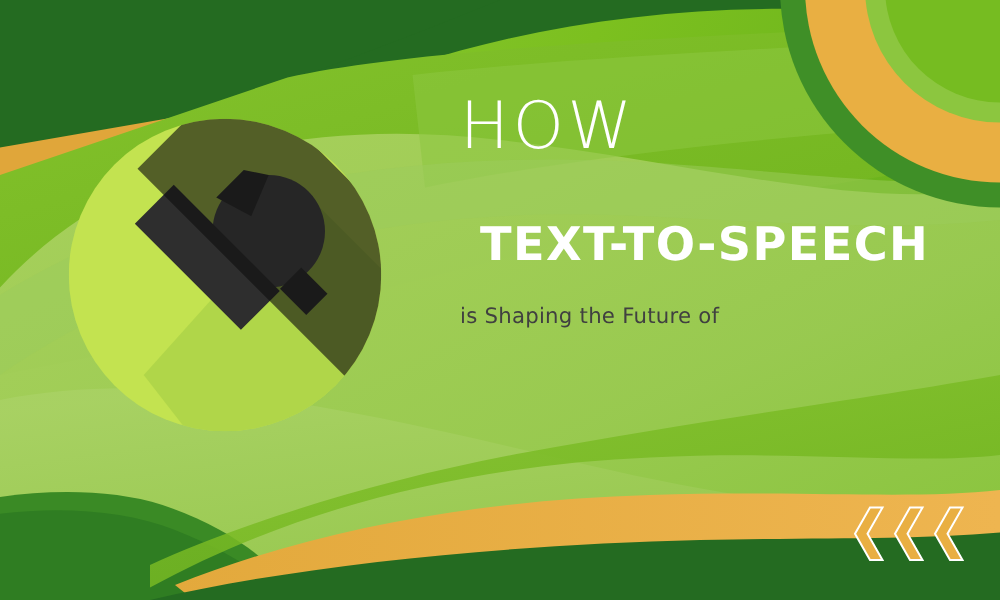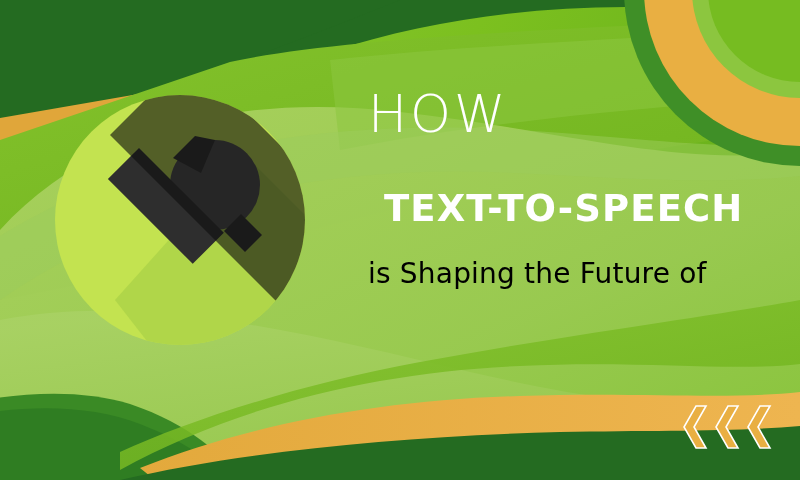--- a/index.html
+++ b/index.html
@@ -40,21 +40,21 @@
   #mic-svg {
     width: 250px;
     height: 250px;
     display: block;
   }
 
   
   #text-block {
     position: absolute;
     left: 368px;
-    top: 88px;
+    top: 75px;
     width: 420px;
   }
 
   #headline-how {
     color: #ffffff;
     font-family: "DejaVu Sans", sans-serif;
     font-size: 52px;
     font-weight: 300;
     letter-spacing: 3px;
     line-height: 1;
@@ -71,23 +71,23 @@
     line-height: 1;
     margin: 16px;
     margin-top: 50px;
     white-space: nowrap;
   }
 
   #subhead {
     margin-top: 28px;
   }
   .subhead-line {
-    color: #000000;
-    font-family: "DejaVu Sans", sans-serif;
-    font-size: 28px;
+    color: #404040;
+    font-family: "DejaVu Sans", sans-serif;
+    font-size: 17px;
     font-weight: 400;
     letter-spacing: 0.2px;
     line-height: 1.36;
     margin: 0;
     white-space: nowrap;
   }
 
   
   #chevrons {
     position: absolute;

